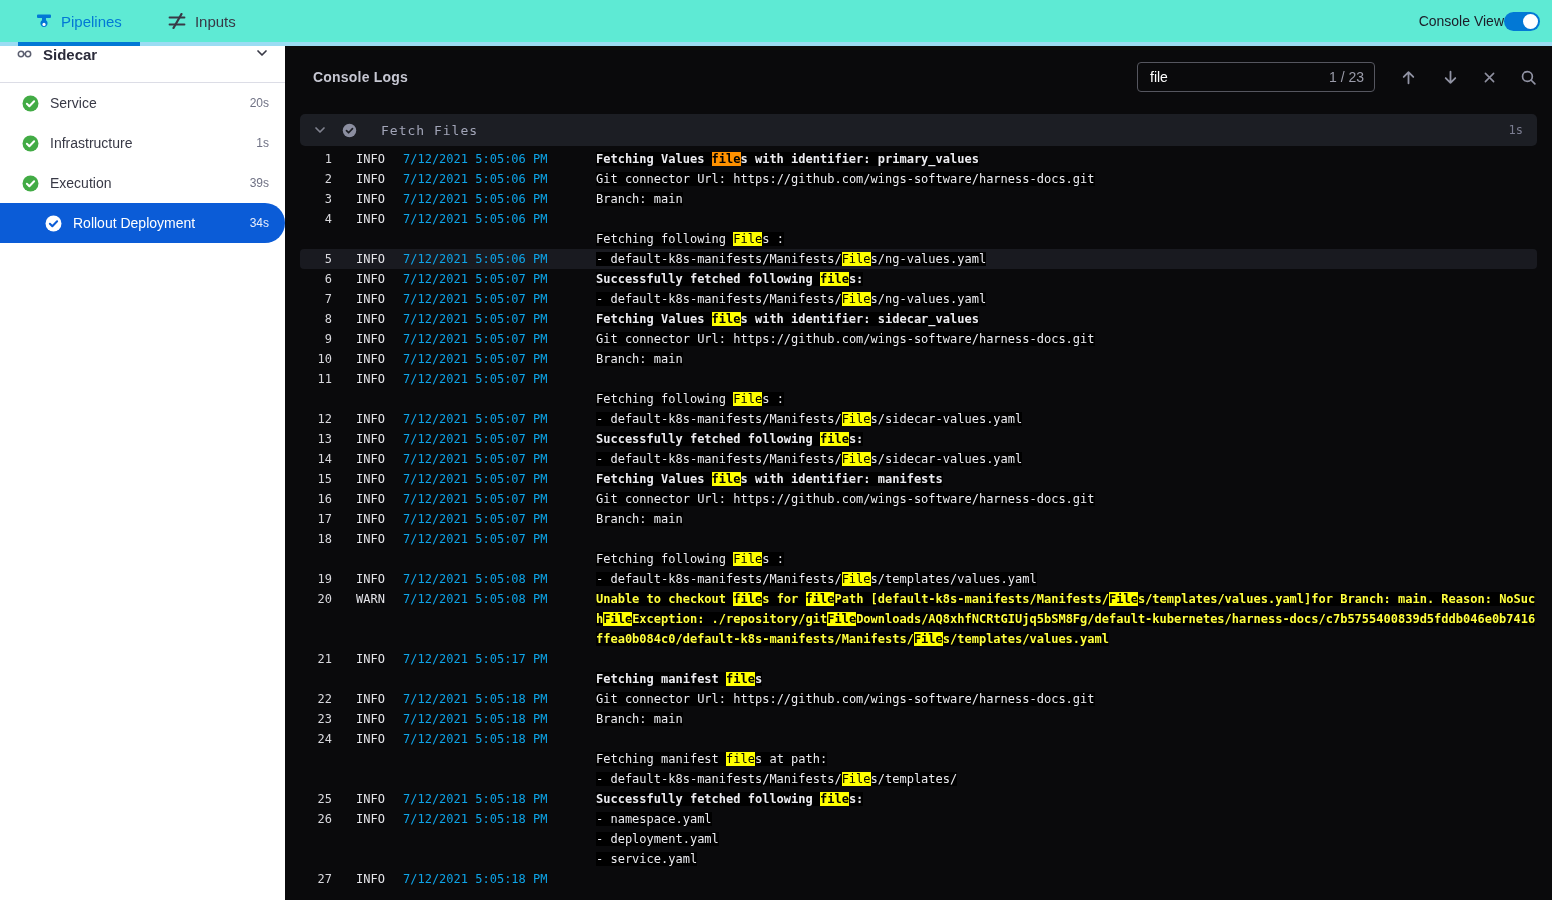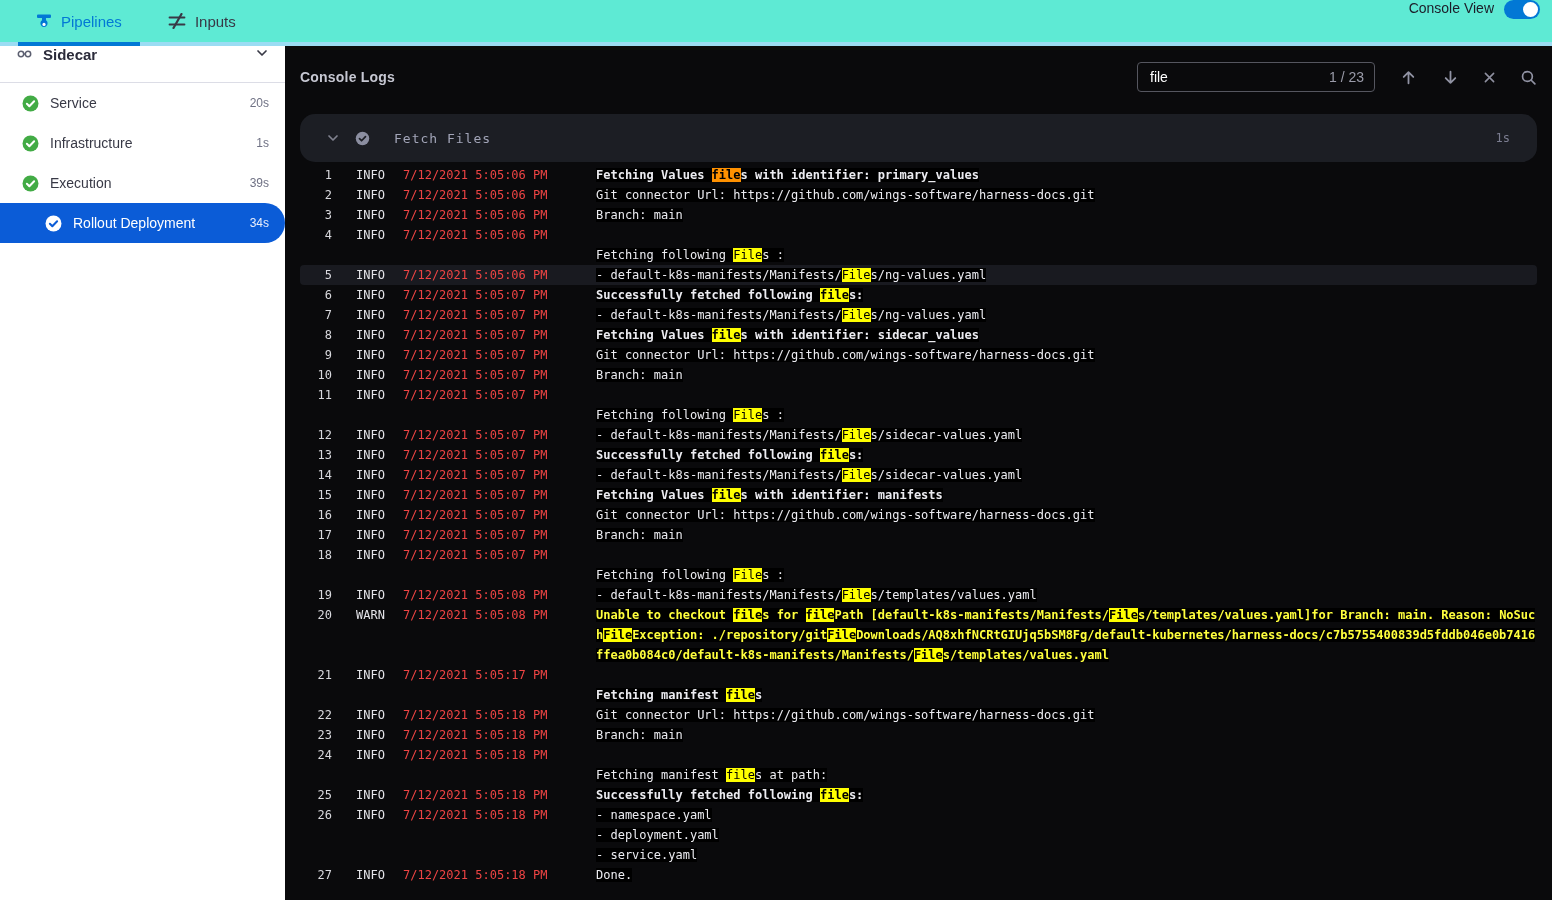--- a/index.html
+++ b/index.html
@@ -15,21 +15,21 @@
   
   .top{height:46px;background:#5eead4;display:flex;align-items:stretch;position:relative;
        border-bottom:4px solid var(--c-headerline);padding-right:12px}
   .tab{display:flex;align-items:center;gap:9px;padding:0 18px;margin-left:10px;
        font-size:15px;color:#383946;cursor:pointer;position:relative}
   .tab:first-child{margin-left:18px}
   .tab.active{color:var(--c-brand);font-weight:500}
   .tab.active::after{content:"";position:absolute;left:0;right:0;bottom:-4px;height:4px;
        background:var(--c-brand)}
   .spacer{flex:1}
-  .cv-wrap{display:flex;align-items:flex-start;gap:10px}
+  .cv-wrap{display:flex;align-items:center;}
   .cv-label{font-size:14px;color:#1c1c28}
   .toggle{width:36px;height:19px;border-radius:10px;background:var(--c-brand);
        position:relative;cursor:pointer}
   .toggle .knob{position:absolute;top:2px;right:2px;width:15px;height:15px;border-radius:50%;
        background:#fff}
 
   
   .sidebar{position:absolute;left:0;top:46px;bottom:0;width:285px;background:#fff}
   .pipeline-head{height:37px;display:flex;align-items:flex-start;gap:10px;padding:0 16px;
        border-bottom:1px solid #dcdde6;font-size:15px;font-weight:600;color:#2b2b3a;cursor:pointer}
@@ -39,44 +39,44 @@
   .step .lbl{margin-left:11px}
   .step .dur{margin-left:auto;font-size:12px;color:#6f7184}
   .step.selected{background:var(--c-selected);color:#fff;border-radius:0 20px 20px 0;
        padding-left:45px;font-weight:500}
   .step.selected .dur{color:#e9eefb}
 
   
   .console{position:absolute;left:285px;top:46px;right:0;bottom:0;background:var(--c-consolebg);
        overflow:hidden}
   .console-head{display:flex;align-items:center;justify-content:space-between;
-       padding:16px 15px 12px 15px}
+       padding:16px 15px 12px 28px}
   .console-title{font-size:14px;font-weight:bold;color:#c6c7d2;letter-spacing:.2px}
   .search{display:flex;align-items:center;gap:25px}
   .search-box{width:238px;height:30px;border:1px solid #55565f;border-radius:4px;
        display:flex;align-items:center;padding:0 10px;background:transparent}
   .search-box input{background:transparent;border:0;outline:none;color:#fff;
        font-size:14px;font-family:"Liberation Sans",sans-serif;width:130px}
   .search-counter{margin-left:auto;color:#9a9ba9;font-size:14px;white-space:nowrap}
   .sicon{display:flex;align-items:center;cursor:pointer}
 
-  .section-bar{margin:10px 15px 0 15px;height:48px;background:#1c1e24;border-radius:15px;
-       display:flex;align-items:center;padding:0 27px;cursor:pointer}
+  .section-bar{margin:10px 15px 0 15px;height:32px;background:#1c1e24;border-radius:5px;
+       display:flex;align-items:center;padding:0 14px;cursor:pointer}
   .sec-check{margin-left:16px;display:flex}
   .sec-title{margin-left:24px;font-family:"DejaVu Sans Mono",monospace;font-size:13px;
        color:#a2a5b8;letter-spacing:1px}
   .sec-dur{margin-left:auto;font-family:"DejaVu Sans Mono",monospace;font-size:12px;color:#7b7d90}
 
   .logs{padding:3px 15px 0 15px}
   .log-row{display:flex;min-height:20px;line-height:20px;
        font-family:"DejaVu Sans Mono",monospace;font-size:12px;color:#ececf1}
   .log-row.active-row{background:#191a20;border-radius:4px}
   .ln{width:32px;text-align:right;flex:none;color:#d9d9de}
   .lvl{width:36px;margin-left:24px;flex:none;color:#e4e4e9}
-  .time{width:152px;margin-left:11px;flex:none;color:#ef4444}
+  .time{width:152px;margin-left:11px;flex:none;color:#0ea5e9}
   .msg{margin-left:41px;flex:1;min-width:0}
   .seg{background:#000;white-space:pre-wrap}
   .seg.bold{font-weight:bold}
   .seg.hl{background:var(--c-highlight);color:#000}
   .seg.cur{background:var(--c-current);color:#000}
   .seg.link{cursor:pointer}
   .seg.warn{color:var(--c-warn)}
   .msg.wrap .seg{word-break:break-all}
 </style>
 </head>
@@ -380,20 +380,26 @@
         <span class="time">7/12/2021 5:05:18 PM</span>
         <span class="msg"></span>
       </div>
       <div class="log-row">
         <span class="ln"></span>
         <span class="lvl"></span>
         <span class="time"></span>
         <span class="msg"><span class="seg">Fetching manifest </span><span class="seg hl">file</span><span class="seg">s at path:</span></span>
       </div>
       <div class="log-row">
+        <span class="ln"></span>
+        <span class="lvl"></span>
+        <span class="time"></span>
+        <span class="msg"><span class="seg">- default-k8s-manifests/Manifests/</span><span class="seg hl">File</span><span class="seg">s/templates/</span></span>
+      </div>
+      <div class="log-row">
         <span class="ln">25</span>
         <span class="lvl">INFO</span>
         <span class="time">7/12/2021 5:05:18 PM</span>
         <span class="msg"><span class="seg bold">Successfully fetched following </span><span class="seg hl bold">file</span><span class="seg bold">s:</span></span>
       </div>
       <div class="log-row">
         <span class="ln">26</span>
         <span class="lvl">INFO</span>
         <span class="time">7/12/2021 5:05:18 PM</span>
         <span class="msg"><span class="seg">- namespace.yaml</span></span>
@@ -407,16 +413,15 @@
       <div class="log-row">
         <span class="ln"></span>
         <span class="lvl"></span>
         <span class="time"></span>
         <span class="msg"><span class="seg">- service.yaml</span></span>
       </div>
       <div class="log-row">
         <span class="ln">27</span>
         <span class="lvl">INFO</span>
         <span class="time">7/12/2021 5:05:18 PM</span>
-        <span class="msg"><span class="seg">Done.</span></span>
       </div>
     </div>
 </main>
 
 </body></html>

